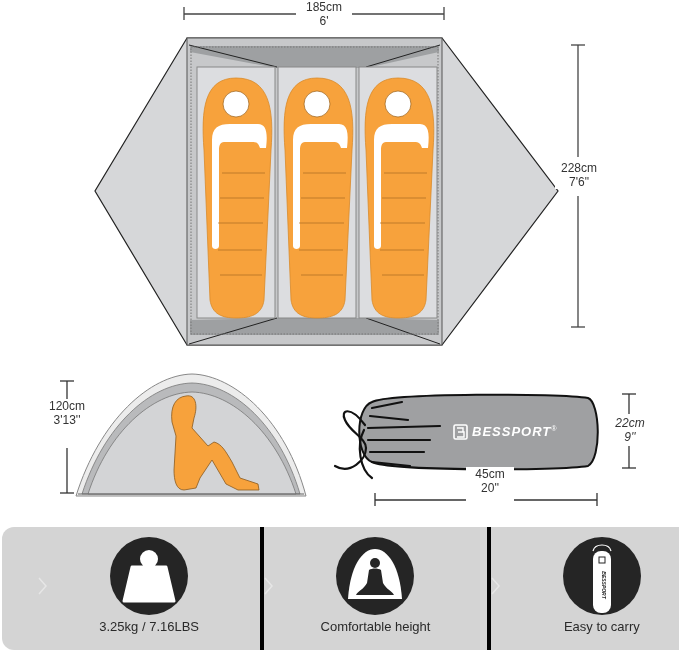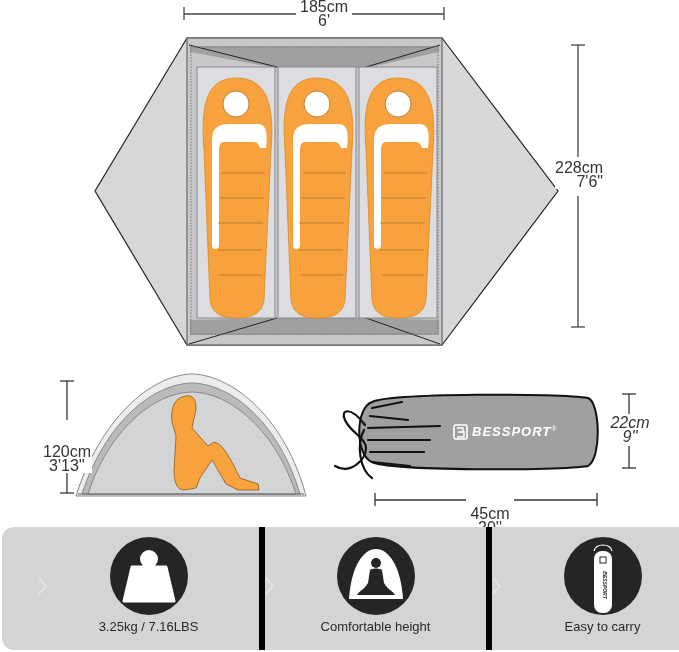--- a/index.html
+++ b/index.html
@@ -1,24 +1,24 @@
 <!DOCTYPE html>
 <html><head>
 <meta charset="utf-8">
 <style>
   html, body { margin: 0; padding: 0; background: #ffffff; }
   body { width: 679px; height: 652px; position: relative; overflow: hidden;
          font-family: "Liberation Sans", "DejaVu Sans", sans-serif; color: #333; }
   .abs { position: absolute; }
-  .dim-label { position: absolute; font-size: 16px; line-height: 14px; text-align: center; color: #333; background: #fff; }
+  .dim-label { position: absolute; font-size: 12px; line-height: 14px; text-align: center; color: #333; background: #fff; }
   svg { position: absolute; left: 0; top: 0; }
   .strip { position: absolute; left: 2px; top: 527px; width: 675px; height: 123px;
            background: #d4d4d4; border-radius: 12px; overflow: hidden; display: flex; padding-left: 36px; }
   .cell { position: relative; flex: 1 1 0; height: 100%; }
-  .cell + .cell { border-left: 6px solid #000000; }
+  .cell + .cell { border-left: 4px solid #000000; }
   .cell .icon { position: absolute; left: 50%; top: 10px; width: 78px; height: 78px; margin-left: -39px;
                 border-radius: 50%; background: #252525; overflow: hidden; }
   .cell .label { position: absolute; left: 0; right: 0; top: 92px; text-align: center;
                  font-size: 13px; color: #2a2a2a; }
   .chev { position: absolute; right: -6px; top: 50px; width: 10px; height: 18px; z-index: 2; }
 </style>
 </head>
 <body>
 
 <svg width="679" height="370" viewBox="0 0 679 370">
@@ -63,40 +63,40 @@
       <line x1="220" y1="275" x2="262" y2="275"></line>
     </g>
   </g>
   <use href="#bag1" x="81"></use>
   <use href="#bag1" x="162"></use>
 </svg>
 <div class="dim-label" style="left:296px; top:0px; width:56px;">
   <div>185cm</div>
   <div>6'</div>
 </div>
-<div class="dim-label" style="left:555px; top:161px; width:48px;text-align:right;">
+<div class="dim-label" style="left:555px; top:161px; width:48px;">
   <div>228cm</div>
   <div>7'6"</div>
 </div>
 
 <svg width="679" height="520" viewBox="0 0 679 520" style="top:0">
   <g stroke="#333" stroke-width="1.3">
     <line x1="60" y1="381" x2="74" y2="381"></line>
     <line x1="60" y1="493" x2="74" y2="493"></line>
     <line x1="67" y1="381" x2="67" y2="420"></line>
     <line x1="67" y1="448" x2="67" y2="493"></line>
   </g>
   <path d="M76,496 C100,420 150,375 192,374 C234,375 286,420 306,496 Z" fill="#ececec" stroke="#888" stroke-width="1"></path>
   <path d="M82,494 C104,426 150,384 192,383 C234,384 280,426 300,494 Z" fill="#b9babc" stroke="#777" stroke-width="0.8"></path>
   <path d="M88,494 C108,432 152,393 192,392 C232,393 276,432 296,494 Z" fill="#d3d4d6" stroke="#777" stroke-width="0.8"></path>
   <line x1="78" y1="494" x2="304" y2="494" stroke="#666" stroke-width="1.2"></line>
 
   <path d="M186,396 C196,394 198,406 194,418 L192,428 L208,446 L214,442 C222,444 226,452 232,462 L240,478 L258,484 L259,490 L238,490 L226,484 L212,460 L200,478 L196,488 L184,490 C176,490 174,480 174,470 L176,436 L172,422 C170,406 176,397 186,396 Z" fill="#f7a23c" stroke="#8a5a20" stroke-width="0.8"></path>
 </svg>
-<div class="dim-label" style="left:42px; top:445px; width:50px;">
+<div class="dim-label" style="left:42px; top:399px; width:50px;">
   <div>120cm</div>
   <div>3'13''</div>
 </div>
 
 <svg width="679" height="520" viewBox="0 0 679 520" style="top:0">
   <path d="M372,402 C390,393 560,393 588,398 C600,402 602,458 588,466 C560,471 390,471 372,462 C355,455 355,408 372,402 Z" fill="#9fa0a2" stroke="#111" stroke-width="2"></path>
   <g stroke="#111" stroke-width="2.2" fill="none" stroke-linecap="round">
     <path d="M372,408 L402,402"></path>
     <path d="M370,416 L408,420"></path>
     <path d="M368,428 L440,426"></path>
@@ -120,21 +120,21 @@
   <rect x="454" y="425" width="13" height="14" rx="1.5" fill="none" stroke="#fff" stroke-width="1.6"></rect>
   <path d="M457,428 L463,428 L463,432 L458,432 M458,432 L464,432 L464,437 L457,437" fill="none" stroke="#fff" stroke-width="1.4"></path>
 </svg>
 <div class="abs" style="left:472px; top:424px; font-size:13px; font-weight:bold; font-style:italic; color:#fff; letter-spacing:1px;">
   <span>BESSPORT</span><sup style="font-size:7px; font-weight:normal;">®</sup>
 </div>
 <div class="dim-label" style="left:608px; top:416px; width:44px;font-style:italic;">
   <div>22cm</div>
   <div>9''</div>
 </div>
-<div class="dim-label" style="left:466px; top:467px; width:48px;margin-top:40px;">
+<div class="dim-label" style="left:466px; top:467px; width:48px;">
   <div>45cm</div>
   <div>20''</div>
 </div>
 
 <div class="strip">
   <div class="cell">
     <div class="icon">
       <svg width="78" height="78" viewBox="0 0 78 78" style="position:static">
         <circle cx="39" cy="22" r="9" fill="#fff"></circle>
         <path d="M22,30 L56,30 L64,64 L14,64 Z" fill="#fff" stroke="#fff" stroke-linejoin="round" stroke-width="3"></path>

